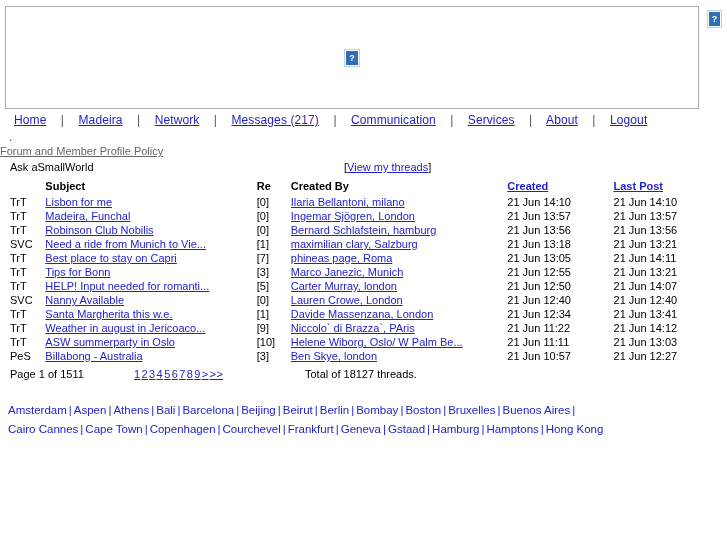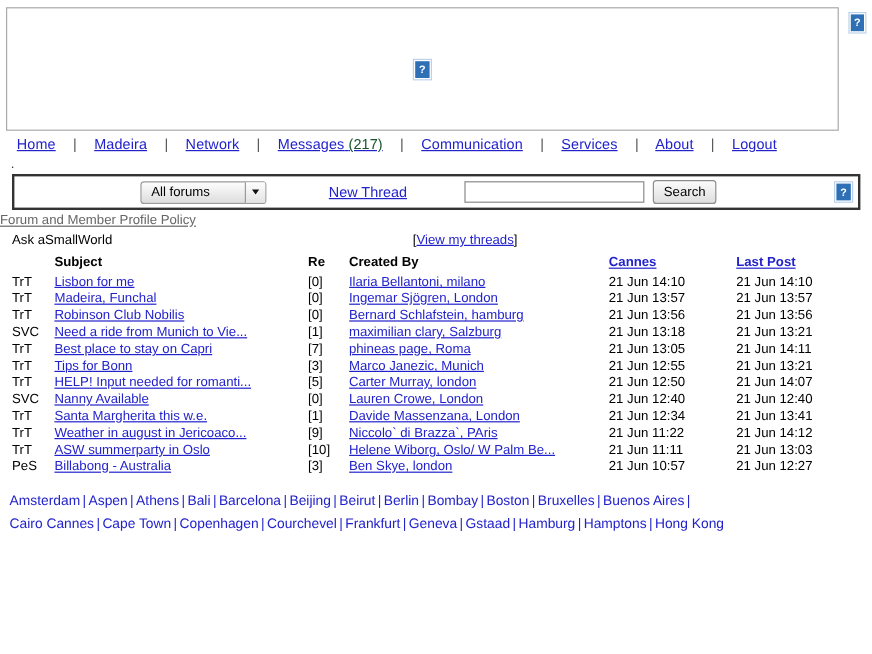--- a/index.html
+++ b/index.html
@@ -94,21 +94,21 @@
   }
   .navbar a {
     color: #2222cc;
     font-size: 12px;
   }
   .navbar .sep {
     color: #555555;
     padding: 0 11px;
   }
   .navbar .count {
-    color: #14532d;
+    color: #4c1d95;
   }
   .stray-dot {
     margin: 7px 0 0 9px;
     font-size: 11px;
     color: #333333;
     line-height: 6px;
     height: 8px;
   }
 
   
@@ -318,50 +318,38 @@
     <span class="sep">|</span>
     <a href="#">Services</a>
     <span class="sep">|</span>
     <a href="#">About</a>
     <span class="sep">|</span>
     <a href="#">Logout</a>
   </div>
 
   <div class="stray-dot">.</div>
 
-  <div class="toolbar">
-    <div class="forum-select">
-      <span class="label">All forums</span>
-      <span class="arrow-box">
-          <span class="caret"></span>
-        </span>
-    </div>
-    <a href="#" class="new-thread">New Thread</a>
-    <input class="search-input" type="text" value="" placeholder="" style="">
-    <button class="search-btn">Search</button>
-    <span class="broken-img toolbar-icon"></span>
-  </div>
 
   <div class="policy-row">
     <a href="#">Forum and Member Profile Policy</a>
   </div>
 
   <div class="title-row">
     <span class="forum-name">Ask aSmallWorld</span>
     <span class="view-threads"><span>[</span><a href="#">View my threads</a><span>]</span></span>
   </div>
 
   <table class="threads">
     <thead>
       <tr>
         <th class="col-type"></th>
         <th class="col-subj">Subject</th>
         <th class="col-re">Re</th>
         <th class="col-by">Created By</th>
-        <th class="col-created"><a href="#">Cannes</a></th>
+        <th class="col-created"><a href="#">Created</a></th>
         <th class="col-last"><a href="#">Last Post</a></th>
       </tr>
     </thead>
     <tbody>
       <tr>
         <td class="col-type type-cell">TrT</td>
         <td class="col-subj"><a href="#">Lisbon for me</a></td>
         <td class="col-re re-cell">[0]</td>
         <td class="col-by"><a href="#">Ilaria Bellantoni, milano</a></td>
         <td class="col-created date-cell">21 Jun 14:10</td>
@@ -451,20 +439,27 @@
         <td class="col-type type-cell">PeS</td>
         <td class="col-subj"><a href="#">Billabong - Australia</a></td>
         <td class="col-re re-cell">[3]</td>
         <td class="col-by"><a href="#">Ben Skye, london</a></td>
         <td class="col-created date-cell">21 Jun 10:57</td>
         <td class="col-last date-cell">21 Jun 12:27</td>
       </tr>
     </tbody>
   </table>
 
+  <div class="pager">
+    <span class="page-of">Page 1 of 1511</span>
+    <span class="page-nums">
+      <a href="#">1</a><a href="#">2</a><a href="#">3</a><a href="#">4</a><a href="#">5</a><a href="#">6</a><a href="#">7</a><a href="#">8</a><a href="#">9</a><a href="#">&gt;</a><a href="#">&gt;&gt;</a>
+    </span>
+    <span class="total">Total of 18127 threads.</span>
+  </div>
 
   <div class="footer-cities">
     <div>
       <a href="#">Amsterdam</a><span class="bar">|</span><a href="#">Aspen</a><span class="bar">|</span><a href="#">Athens</a><span class="bar">|</span><a href="#">Bali</a><span class="bar">|</span><a href="#">Barcelona</a><span class="bar">|</span><a href="#">Beijing</a><span class="bar">|</span><a href="#">Beirut</a><span class="bar">|</span><a href="#">Berlin</a><span class="bar">|</span><a href="#">Bombay</a><span class="bar">|</span><a href="#">Boston</a><span class="bar">|</span><a href="#">Bruxelles</a><span class="bar">|</span><a href="#">Buenos Aires</a><span class="bar">|</span>
     </div>
     <div>
       <a href="#">Cairo Cannes</a><span class="bar">|</span><a href="#">Cape Town</a><span class="bar">|</span><a href="#">Copenhagen</a><span class="bar">|</span><a href="#">Courchevel</a><span class="bar">|</span><a href="#">Frankfurt</a><span class="bar">|</span><a href="#">Geneva</a><span class="bar">|</span><a href="#">Gstaad</a><span class="bar">|</span><a href="#">Hamburg</a><span class="bar">|</span><a href="#">Hamptons</a><span class="bar">|</span><a href="#">Hong Kong</a>
     </div>
   </div>
 

